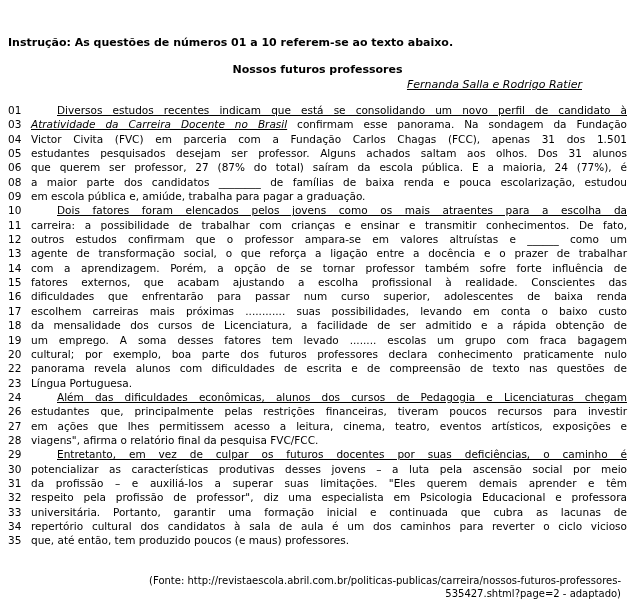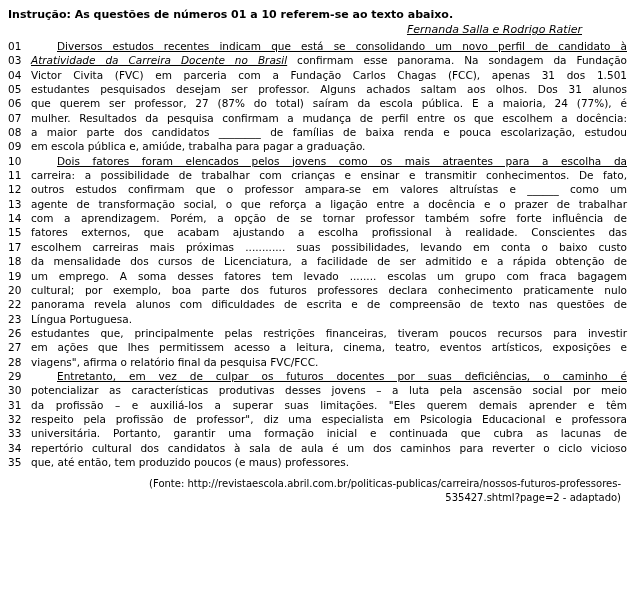--- a/index.html
+++ b/index.html
@@ -10,66 +10,68 @@
     background: #ffffff;
     color: #000000;
     font-family: "DejaVu Sans", sans-serif;
     overflow: hidden;
   }
   .instruction {
     font-weight: bold;
     font-size: 11px;
     line-height: 13px;
     text-align: left;
+    margin-top: 28px;
   }
   .title {
     font-weight: bold;
     font-size: 11px;
     line-height: 13px;
     text-align: center;
     margin-top: 14px;
   }
   .authors {
     font-style: italic;
     font-size: 11px;
     line-height: 13px;
     text-align: right;
     padding-right: 45px;
     margin-top: 2px;
     text-decoration: underline;
   }
-  .text-lines { margin-top: 3px; }
+  .text-lines { margin-top: 12px; }
   .line {
     display: flex;
     line-height: 14.35px;
     font-size: 10.5px;
   }
   .num { width: 23px; flex: none; text-align: left; }
   .txt {
     flex: 1;
     text-align: justify;
     text-align-last: left;
   }
   .line.justify .txt { text-align-last: justify; }
   .txt.indent { text-indent: 26px; text-decoration: underline; }
   .it { font-style: italic; text-decoration: underline; }
   .footer {
     font-size: 10px;
     line-height: 13.5px;
     text-align: right;
-    margin-top: 8px;
+    margin-top: 26px;
     padding-right: 6px;
   }
 </style>
 </head>
 <body>
 
 <div class="page">
   <div class="instruction">Instrução: As questões de números 01 a 10 referem-se ao texto abaixo.</div>
 
+  <div class="title">Nossos futuros professores</div>
 
   <div class="authors">Fernanda Salla e Rodrigo Ratier</div>
 
   <div class="text-lines">
       <div class="line justify">
         <span class="num">01</span>
         <span class="txt indent"><span>Diversos estudos recentes indicam que está se consolidando um novo perfil de candidato à</span></span>
       </div>
       <div class="line justify">
         <span class="num">03</span>
@@ -81,24 +83,20 @@
       </div>
       <div class="line justify">
         <span class="num">05</span>
         <span class="txt"><span>estudantes pesquisados desejam ser professor. Alguns achados saltam aos olhos. Dos 31 alunos</span></span>
       </div>
       <div class="line justify">
         <span class="num">06</span>
         <span class="txt"><span>que querem ser professor, 27 (87% do total) saíram da escola pública. E a maioria, 24 (77%), é</span></span>
       </div>
       <div class="line justify">
-        <span class="num">07</span>
-        <span class="txt"><span>mulher. Resultados da pesquisa confirmam a mudança de perfil entre os que escolhem a docência:</span></span>
-      </div>
-      <div class="line justify">
         <span class="num">08</span>
         <span class="txt"><span>a maior parte dos candidatos ________ de famílias de baixa renda e pouca escolarização, estudou</span></span>
       </div>
       <div class="line">
         <span class="num">09</span>
         <span class="txt"><span>em escola pública e, amiúde, trabalha para pagar a graduação.</span></span>
       </div>
       <div class="line justify">
         <span class="num">10</span>
         <span class="txt indent"><span>Dois fatores foram elencados pelos jovens como os mais atraentes para a escolha da</span></span>
@@ -117,20 +115,24 @@
       </div>
       <div class="line justify">
         <span class="num">14</span>
         <span class="txt"><span>com a aprendizagem. Porém, a opção de se tornar professor também sofre forte influência de</span></span>
       </div>
       <div class="line justify">
         <span class="num">15</span>
         <span class="txt"><span>fatores externos, que acabam ajustando a escolha profissional à realidade. Conscientes das</span></span>
       </div>
       <div class="line justify">
+        <span class="num">16</span>
+        <span class="txt"><span>dificuldades que enfrentarão para passar num curso superior, adolescentes de baixa renda</span></span>
+      </div>
+      <div class="line justify">
         <span class="num">17</span>
         <span class="txt"><span>escolhem carreiras mais próximas ............ suas possibilidades, levando em conta o baixo custo</span></span>
       </div>
       <div class="line justify">
         <span class="num">18</span>
         <span class="txt"><span>da mensalidade dos cursos de Licenciatura, a facilidade de ser admitido e a rápida obtenção de</span></span>
       </div>
       <div class="line justify">
         <span class="num">19</span>
         <span class="txt"><span>um emprego. A soma desses fatores tem levado ........ escolas um grupo com fraca bagagem</span></span>
@@ -139,20 +141,24 @@
         <span class="num">20</span>
         <span class="txt"><span>cultural; por exemplo, boa parte dos futuros professores declara conhecimento praticamente nulo</span></span>
       </div>
       <div class="line justify">
         <span class="num">22</span>
         <span class="txt"><span>panorama revela alunos com dificuldades de escrita e de compreensão de texto nas questões de</span></span>
       </div>
       <div class="line">
         <span class="num">23</span>
         <span class="txt"><span>Língua Portuguesa.</span></span>
+      </div>
+      <div class="line justify">
+        <span class="num">24</span>
+        <span class="txt indent"><span>Além das dificuldades econômicas, alunos dos cursos de Pedagogia e Licenciaturas chegam</span></span>
       </div>
       <div class="line justify">
         <span class="num">26</span>
         <span class="txt"><span>estudantes que, principalmente pelas restrições financeiras, tiveram poucos recursos para investir</span></span>
       </div>
       <div class="line justify">
         <span class="num">27</span>
         <span class="txt"><span>em ações que lhes permitissem acesso a leitura, cinema, teatro, eventos artísticos, exposições e</span></span>
       </div>
       <div class="line">

